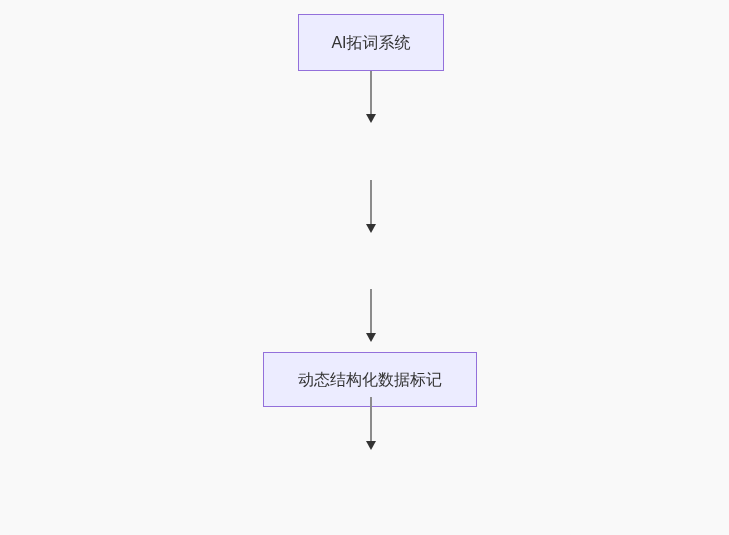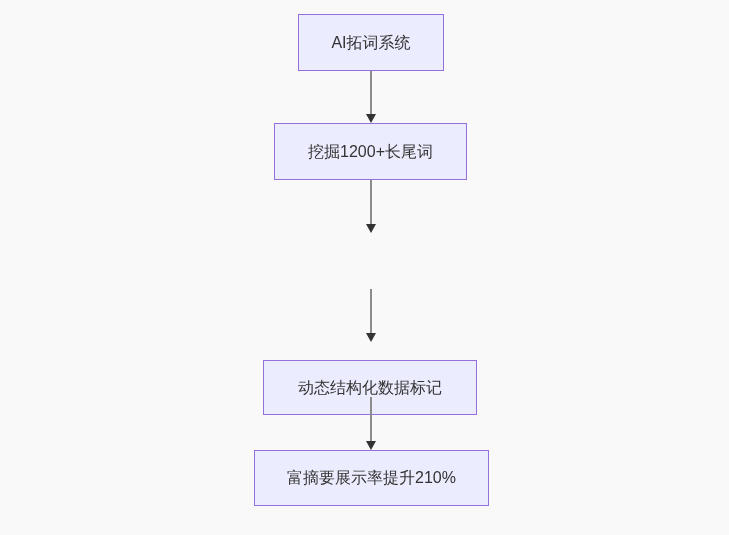--- a/index.html
+++ b/index.html
@@ -34,21 +34,21 @@
   }
   .node-label {
     font-size: 16px;
     color: var(--text);
     line-height: 1.2;
     white-space: nowrap;
   }
   .node-0 { left: 298px; top: 14px;  width: 146px; height: 57px; }
   .node-1 { left: 274px; top: 123px; width: 193px; height: 57px; }
   .node-2 { left: 258px; top: 233px; width: 225px; height: 56px; }
-  .node-3 { left: 263px; top: 360px; width: 214px; height: 55px; }
+  .node-3 { left: 263px; top: 352px; width: 214px; height: 55px; }
   .node-4 { left: 254px; top: 450px; width: 235px; height: 56px; }
 
   .edge-line {
     position: absolute;
     left: 370px;
     width: 2px;
     background: var(--edge-line);
   }
   .edge-head {
     position: absolute;
@@ -74,23 +74,20 @@
 
   <div class="node node-0">
     <span class="node-label">AI拓词系统</span>
   </div>
 
   <div class="edge edge-0">
     <div class="edge-line"></div>
     <div class="edge-head"></div>
   </div>
 
-  <div class="node node-1">
-    <span class="node-label">挖掘1200+长尾词</span>
-  </div>
 
   <div class="edge edge-1">
     <div class="edge-line"></div>
     <div class="edge-head"></div>
   </div>
 
 
   <div class="edge edge-2">
     <div class="edge-line"></div>
     <div class="edge-head"></div>
@@ -98,17 +95,14 @@
 
   <div class="node node-3">
     <span class="node-label">动态结构化数据标记</span>
   </div>
 
   <div class="edge edge-3">
     <div class="edge-line"></div>
     <div class="edge-head"></div>
   </div>
 
-  <div class="node node-4">
-    <span class="node-label">富摘要展示率提升210%</span>
-  </div>
 
 </div>
 
 </body></html>

